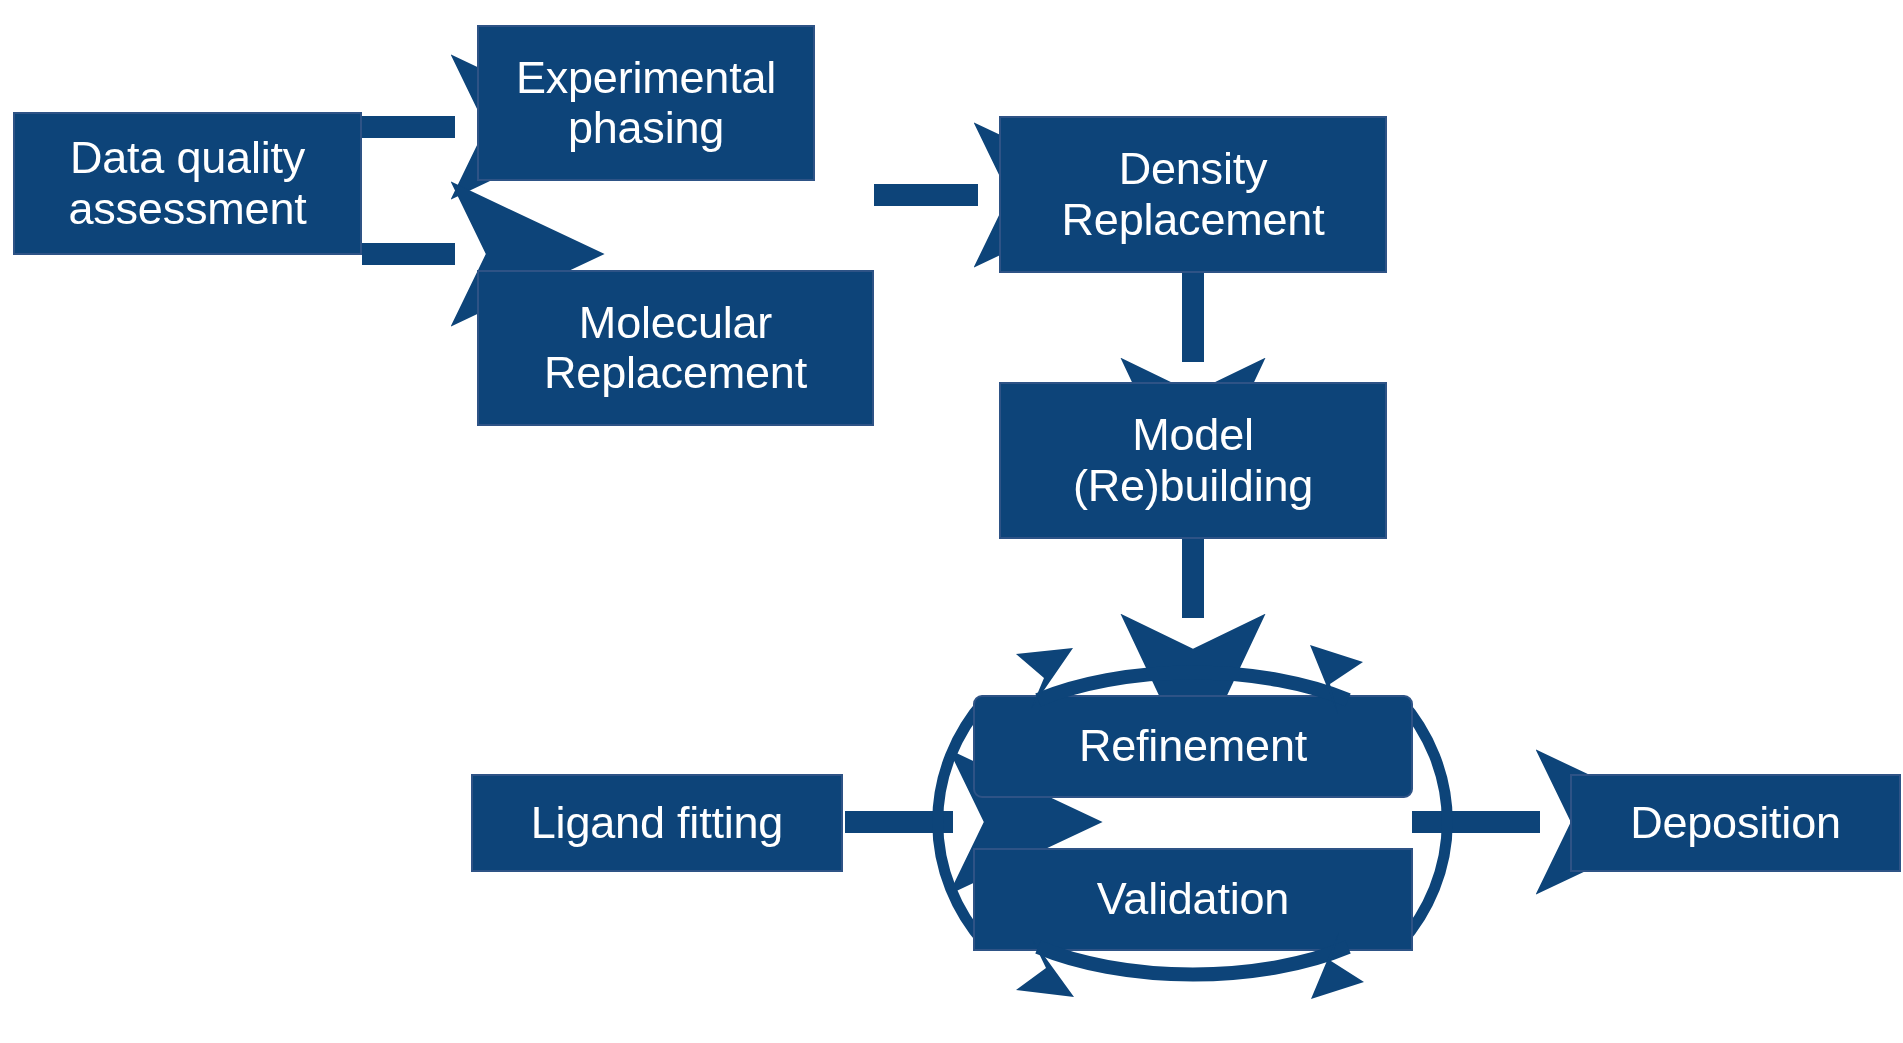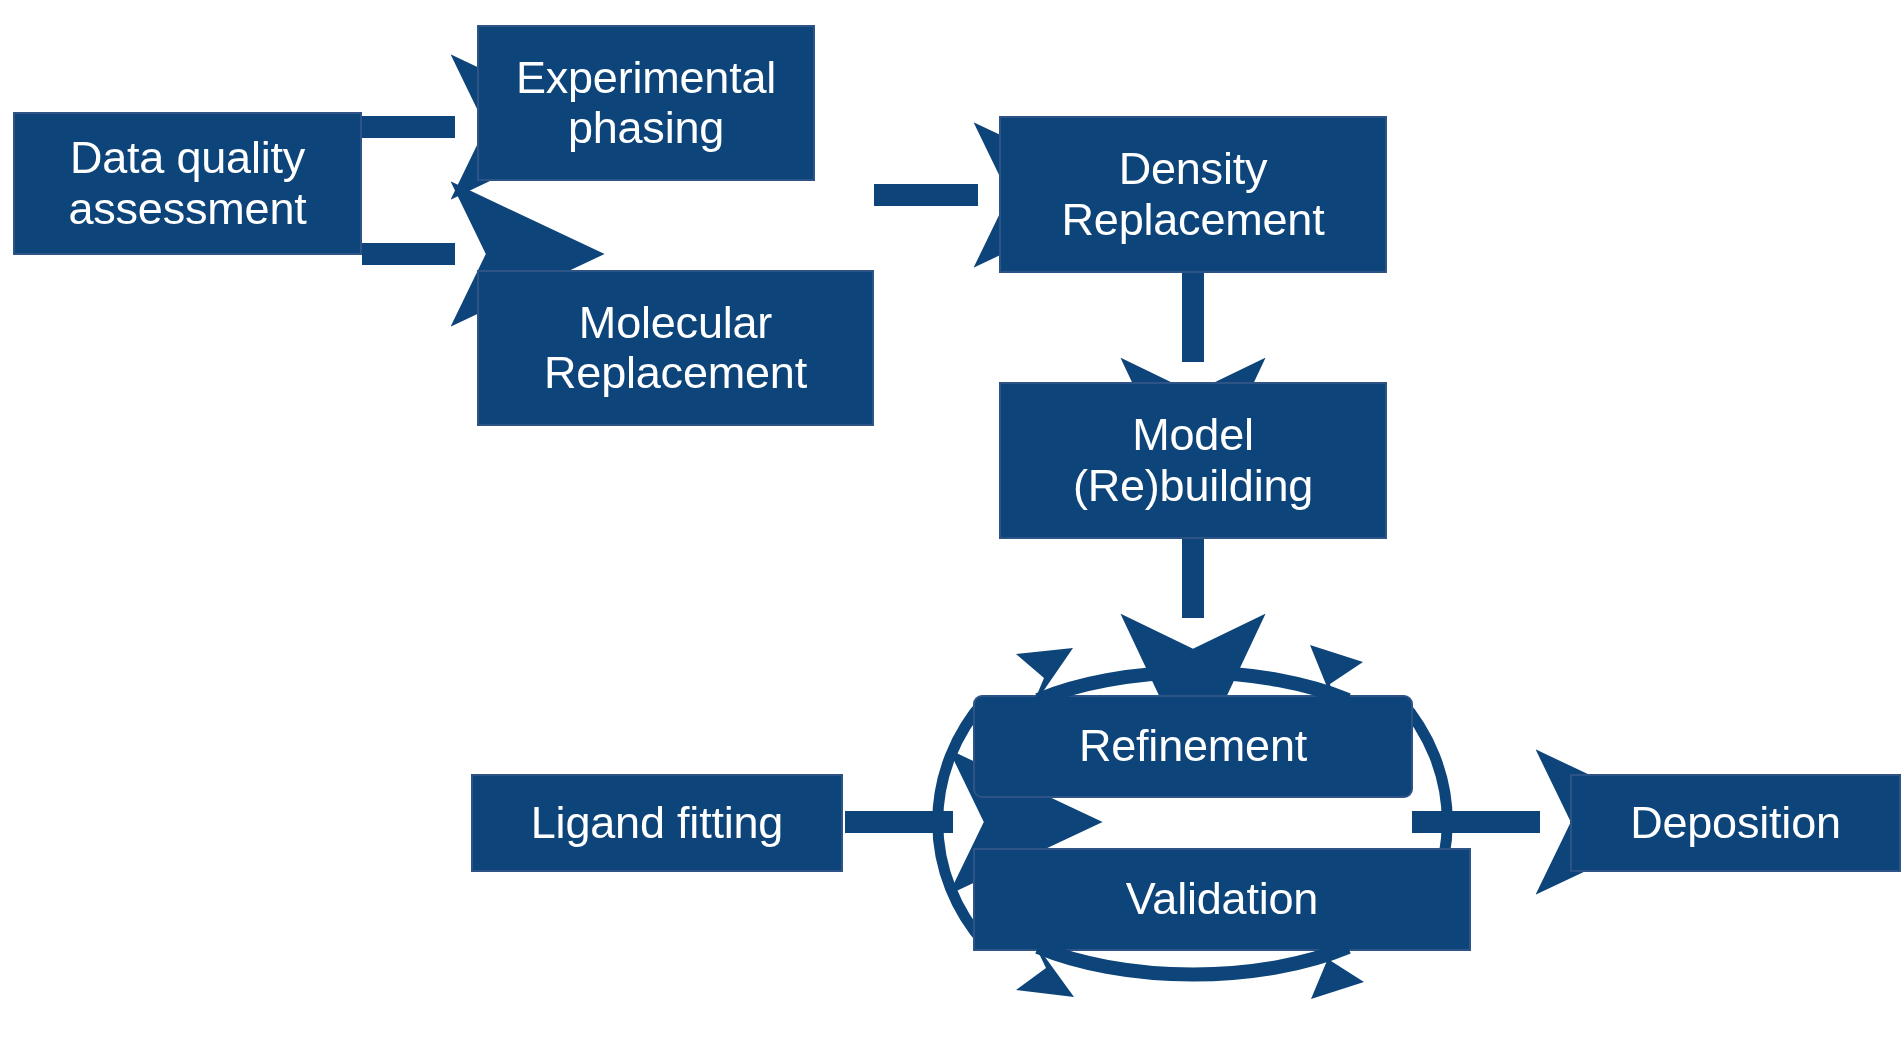--- a/index.html
+++ b/index.html
@@ -101,21 +101,21 @@
 Replacement</div>
 
   <div class="node" style="left:999px; top:116px; width:388px; height:157px;">Density
 Replacement</div>
 
   <div class="node" style="left:999px; top:382px; width:388px; height:157px;">Model
 (Re)building</div>
 
   <div class="node" style="left:973px; top:695px; width:440px; height:103px;border-radius:9px;">Refinement</div>
 
-  <div class="node" style="left:973px; top:848px; width:498px; height:103px;">Validation</div>
+  <div class="node" style="left:973px; top:848px; width:440px; height:103px;">Validation</div>
 
   <div class="node" style="left:471px; top:774px; width:372px; height:98px;text-align:center;">Ligand fitting</div>
 
   <div class="node" style="left:1558px; top:774px; width:331px; height:98px;margin-left:12px;">Deposition</div>
 
   <svg class="svg-layer front" viewBox="0 0 1903 1043" preserveAspectRatio="none">
 
     <g>
       <path d="M1038,700 A 230,105 0 0 1 1348,700" stroke="#0d4479" stroke-width="14" fill="none"></path>
 

